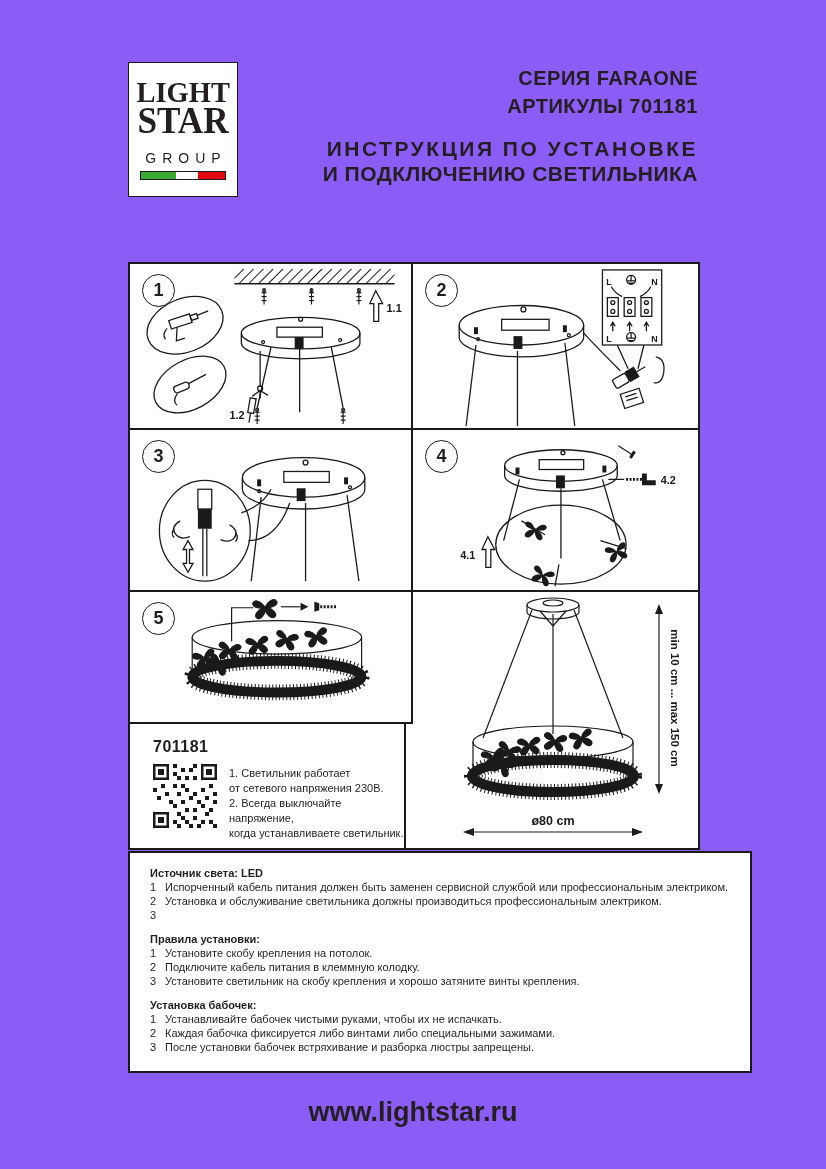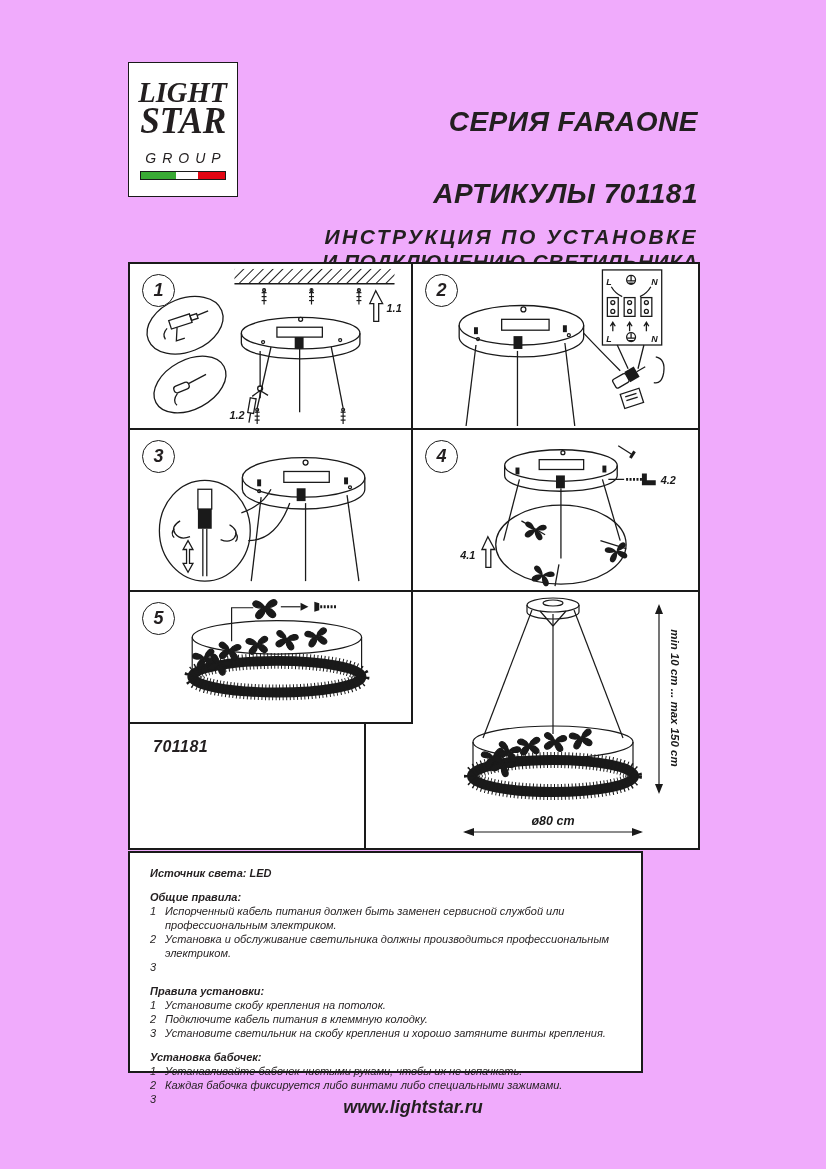--- a/index.html
+++ b/index.html
@@ -1,71 +1,70 @@
 <!DOCTYPE html>
 <html><head>
 <meta charset="utf-8">
 <style>
   * { margin:0; padding:0; box-sizing:border-box; }
   html,body { background:#e8e8e8; }
   .page {
-    position:relative; width:826px; height:1169px; background:#f0abfc;
+    position:relative; width:826px; height:1169px; background:#8b5cf6;
     font-family:"Liberation Sans", sans-serif; color:#231f20; margin:0 auto;
     overflow:hidden;
-    font-style:italic;
   }
   
   .logo-box {
     position:absolute; left:128px; top:62px; width:110px; height:135px;
     border:1.5px solid #1a1a1a; display:flex; flex-direction:column;
     align-items:center; justify-content:center; background:#fff;
   }
   .logo-word { font-family:"Liberation Serif", serif; font-weight:bold; color:#231f20; transform:scaleX(.95); }
   .logo-word.l1 { font-size:30px; line-height:26px; }
   .logo-word.l2 { font-size:37px; line-height:32px; }
   .logo-group { font-size:14px; letter-spacing:6px; padding-left:6px; margin-top:13px; color:#231f20; }
   .flag { width:86px; height:9px; border:1px solid #1a1a1a; display:flex; margin-top:5px; }
   .flag .seg { height:100%; }
   .titles { position:absolute; right:128px; top:64px; text-align:right; }
-  .title-line { font-weight:bold; font-size:28px; letter-spacing:.5px; line-height:28px;margin-top:44px; }
+  .title-line { font-weight:bold; font-size:20px; letter-spacing:.5px; line-height:28px; }
   .instr-line1 { font-weight:bold; font-size:21px; letter-spacing:2.5px; margin-top:16px; line-height:25px; }
   .instr-line2 { font-weight:bold; font-size:21px; letter-spacing:.5px; line-height:25px; }
   
   .grid { position:absolute; left:128px; top:262px; width:572px; height:588px; border:2px solid #1a1a1a; background:#fff; }
   .panel { position:absolute; background:#fff; }
   #p1 { left:0; top:0; width:283px; height:166px; border-right:2px solid #1a1a1a; border-bottom:2px solid #1a1a1a; }
   #p2 { left:283px; top:0; width:285px; height:166px; border-bottom:2px solid #1a1a1a; }
   #p3 { left:0; top:166px; width:283px; height:162px; border-right:2px solid #1a1a1a; border-bottom:2px solid #1a1a1a; }
   #p4 { left:283px; top:166px; width:285px; height:162px; border-bottom:2px solid #1a1a1a; }
   #p5 { left:0; top:328px; width:283px; height:132px; border-right:2px solid #1a1a1a; border-bottom:2px solid #1a1a1a; }
-  #pqr { left:0; top:460px; width:236px; height:124px; border-right:2px solid #1a1a1a; }
+  #pqr { left:0; top:460px; width:276px; height:124px; border-right:2px solid #1a1a1a; }
   #pch { left:283px; top:328px; width:285px; height:256px; }
   .panel svg.diagram { position:absolute; left:0; top:0; width:100%; height:100%; }
   .badge {
     position:absolute; left:12px; top:10px; width:33px; height:33px;
     border:1.6px solid #1a1a1a; border-radius:50%; background:#fff;
     display:flex; align-items:center; justify-content:center;
     font-size:18px; font-weight:bold; z-index:2;
   }
   
   .qr-article { position:absolute; left:23px; top:14px; font-size:16px; font-weight:bold; letter-spacing:.5px; }
   .qr-row { position:absolute; left:23px; top:40px; display:flex; }
   .qr-svg { width:64px; height:64px; flex:none; }
   .qr-notes { margin-left:12px; font-size:11px; line-height:15px; padding-top:2px; }
   
   .specs {
-    position:absolute; left:128px; top:851px; width:515px; height:222px;
+    position:absolute; left:128px; top:851px; width:624px; height:222px;
     border:2px solid #1a1a1a; padding:13px 20px 0 20px; font-size:11px; line-height:14px; background:#fff;
   }
   .spec-led { font-weight:bold; }
   .spec-title { font-weight:bold; margin-top:10px; }
   .spec-item { display:flex; }
   .spec-item .n { width:15px; flex:none; }
   
-  .footer { position:absolute; left:0; top:1097px; width:826px; text-align:center; font-size:18px; font-weight:bold; }
+  .footer { position:absolute; left:0; top:1097px; width:826px; text-align:center; font-size:27px; font-weight:bold; }
 </style>
 </head>
 <body>
 
 <div class="page">
 
   <svg width="0" height="0" style="position:absolute" aria-hidden="true">
     <defs>
       <g id="bf">
         <path d="M0,1 C-3,-5 -9,-8 -11,-4 C-12,-1 -7,1 -2,1 C-8,3 -11,8 -8,10 C-5,12 -1,7 0,3 C1,7 5,12 8,10 C11,8 8,3 2,1 C7,1 12,-1 11,-4 C9,-8 3,-5 0,1 Z" fill="#1a1a1a"></path>
@@ -346,20 +345,44 @@
             <path d="M172,11 l8,4 l-8,4 z" fill="#1a1a1a" stroke="none"></path>
             <path d="M186,10 v10 l5,-1.5 v-7 z" fill="#1a1a1a" stroke="none"></path>
             <line x1="192" y1="15" x2="208" y2="15" stroke-width="3" stroke-dasharray="2,1.5"></line>
           </g>
         </g>
       </svg>
     </div>
 
     <div class="panel" id="pqr">
       <div class="qr-article">701181</div>
+      <div class="qr-row">
+        <svg class="qr-svg" viewBox="0 0 64 64">
+          <rect x="0" y="0" width="64" height="64" fill="#ffffff"></rect>
+          <path fill="#1a1a1a" fill-rule="evenodd" d="
+            M0,0h16v16h-16z M2.5,2.5h11v11h-11z M5,5h6v6h-6z
+            M48,0h16v16h-16z M50.5,2.5h11v11h-11z M53,5h6v6h-6z
+            M0,48h16v16h-16z M2.5,50.5h11v11h-11z M5,53h6v6h-6z"></path>
+          <path fill="#1a1a1a" d="M20,0h4v4h-4z M28,4h4v4h-4z M20,8h4v4h-4z M36,4h4v4h-4z M40,0h4v4h-4z
+            M24,12h4v4h-4z M32,12h4v4h-4z M40,12h4v4h-4z M20,20h4v4h-4z M28,20h4v4h-4z
+            M0,24h4v4h-4z M8,20h4v4h-4z M12,28h4v4h-4z M4,32h4v4h-4z M16,36h4v4h-4z
+            M24,28h4v4h-4z M32,24h4v4h-4z M40,28h4v4h-4z M48,24h4v4h-4z M56,20h4v4h-4z
+            M60,28h4v4h-4z M52,32h4v4h-4z M44,36h4v4h-4z M36,32h4v4h-4z M28,36h4v4h-4z
+            M20,40h4v4h-4z M32,44h4v4h-4z M40,44h4v4h-4z M48,40h4v4h-4z M56,44h4v4h-4z
+            M60,36h4v4h-4z M24,48h4v4h-4z M20,56h4v4h-4z M28,52h4v4h-4z M24,60h4v4h-4z
+            M32,56h4v4h-4z M40,52h4v4h-4z M44,60h4v4h-4z M52,48h4v4h-4z M56,56h4v4h-4z
+            M60,60h4v4h-4z M48,56h4v4h-4z M36,60h4v4h-4z"></path>
+        </svg>
+        <div class="qr-notes">
+          <div>1. Светильник работает</div>
+          <div>от сетевого напряжения 230В.</div>
+          <div>2. Всегда выключайте напряжение,</div>
+          <div>когда устанавливаете светильник.</div>
+        </div>
+      </div>
     </div>
 
     <div class="panel" id="pch">
       <svg class="diagram" viewBox="0 0 285 256">
         <g stroke="#1a1a1a" fill="none" stroke-width="1.2">
           <g>
             <ellipse cx="140" cy="13" rx="26" ry="7"></ellipse>
             <path d="M114,13 v7 a26,7 0 0 0 52,0 v-7"></path>
             <ellipse cx="140" cy="11" rx="10" ry="3"></ellipse>
             <path d="M127,19 l13,15 M153,19 l-13,15"></path>
@@ -397,21 +420,20 @@
           </g>
           <text x="140" y="233" text-anchor="middle" font-size="12.5" font-weight="bold" fill="#1a1a1a" stroke="none">ø80 cm</text>
         </g>
       </svg>
     </div>
   </div>
 
   <div class="specs">
     <div class="spec-led">Источник света: LED</div>
 
-    <div class="spec-title">Общие правила:</div>
     <div class="spec-item">
       <span class="n">1</span>
       <span>Испорченный кабель питания должен быть заменен сервисной службой или профессиональным электриком.</span>
     </div>
     <div class="spec-item">
       <span class="n">2</span>
       <span>Установка и обслуживание светильника должны производиться профессиональным электриком.</span>
     </div>
     <div class="spec-item">
       <span class="n">3</span>
@@ -435,18 +457,19 @@
     <div class="spec-item">
       <span class="n">1</span>
       <span>Устанавливайте бабочек чистыми руками, чтобы их не испачкать.</span>
     </div>
     <div class="spec-item">
       <span class="n">2</span>
       <span>Каждая бабочка фиксируется либо винтами либо специальными зажимами.</span>
     </div>
     <div class="spec-item">
       <span class="n">3</span>
+      <span>После установки бабочек встряхивание и разборка люстры запрещены.</span>
     </div>
   </div>
 
   <div class="footer">www.lightstar.ru</div>
 
 </div>
 
 </body></html>

